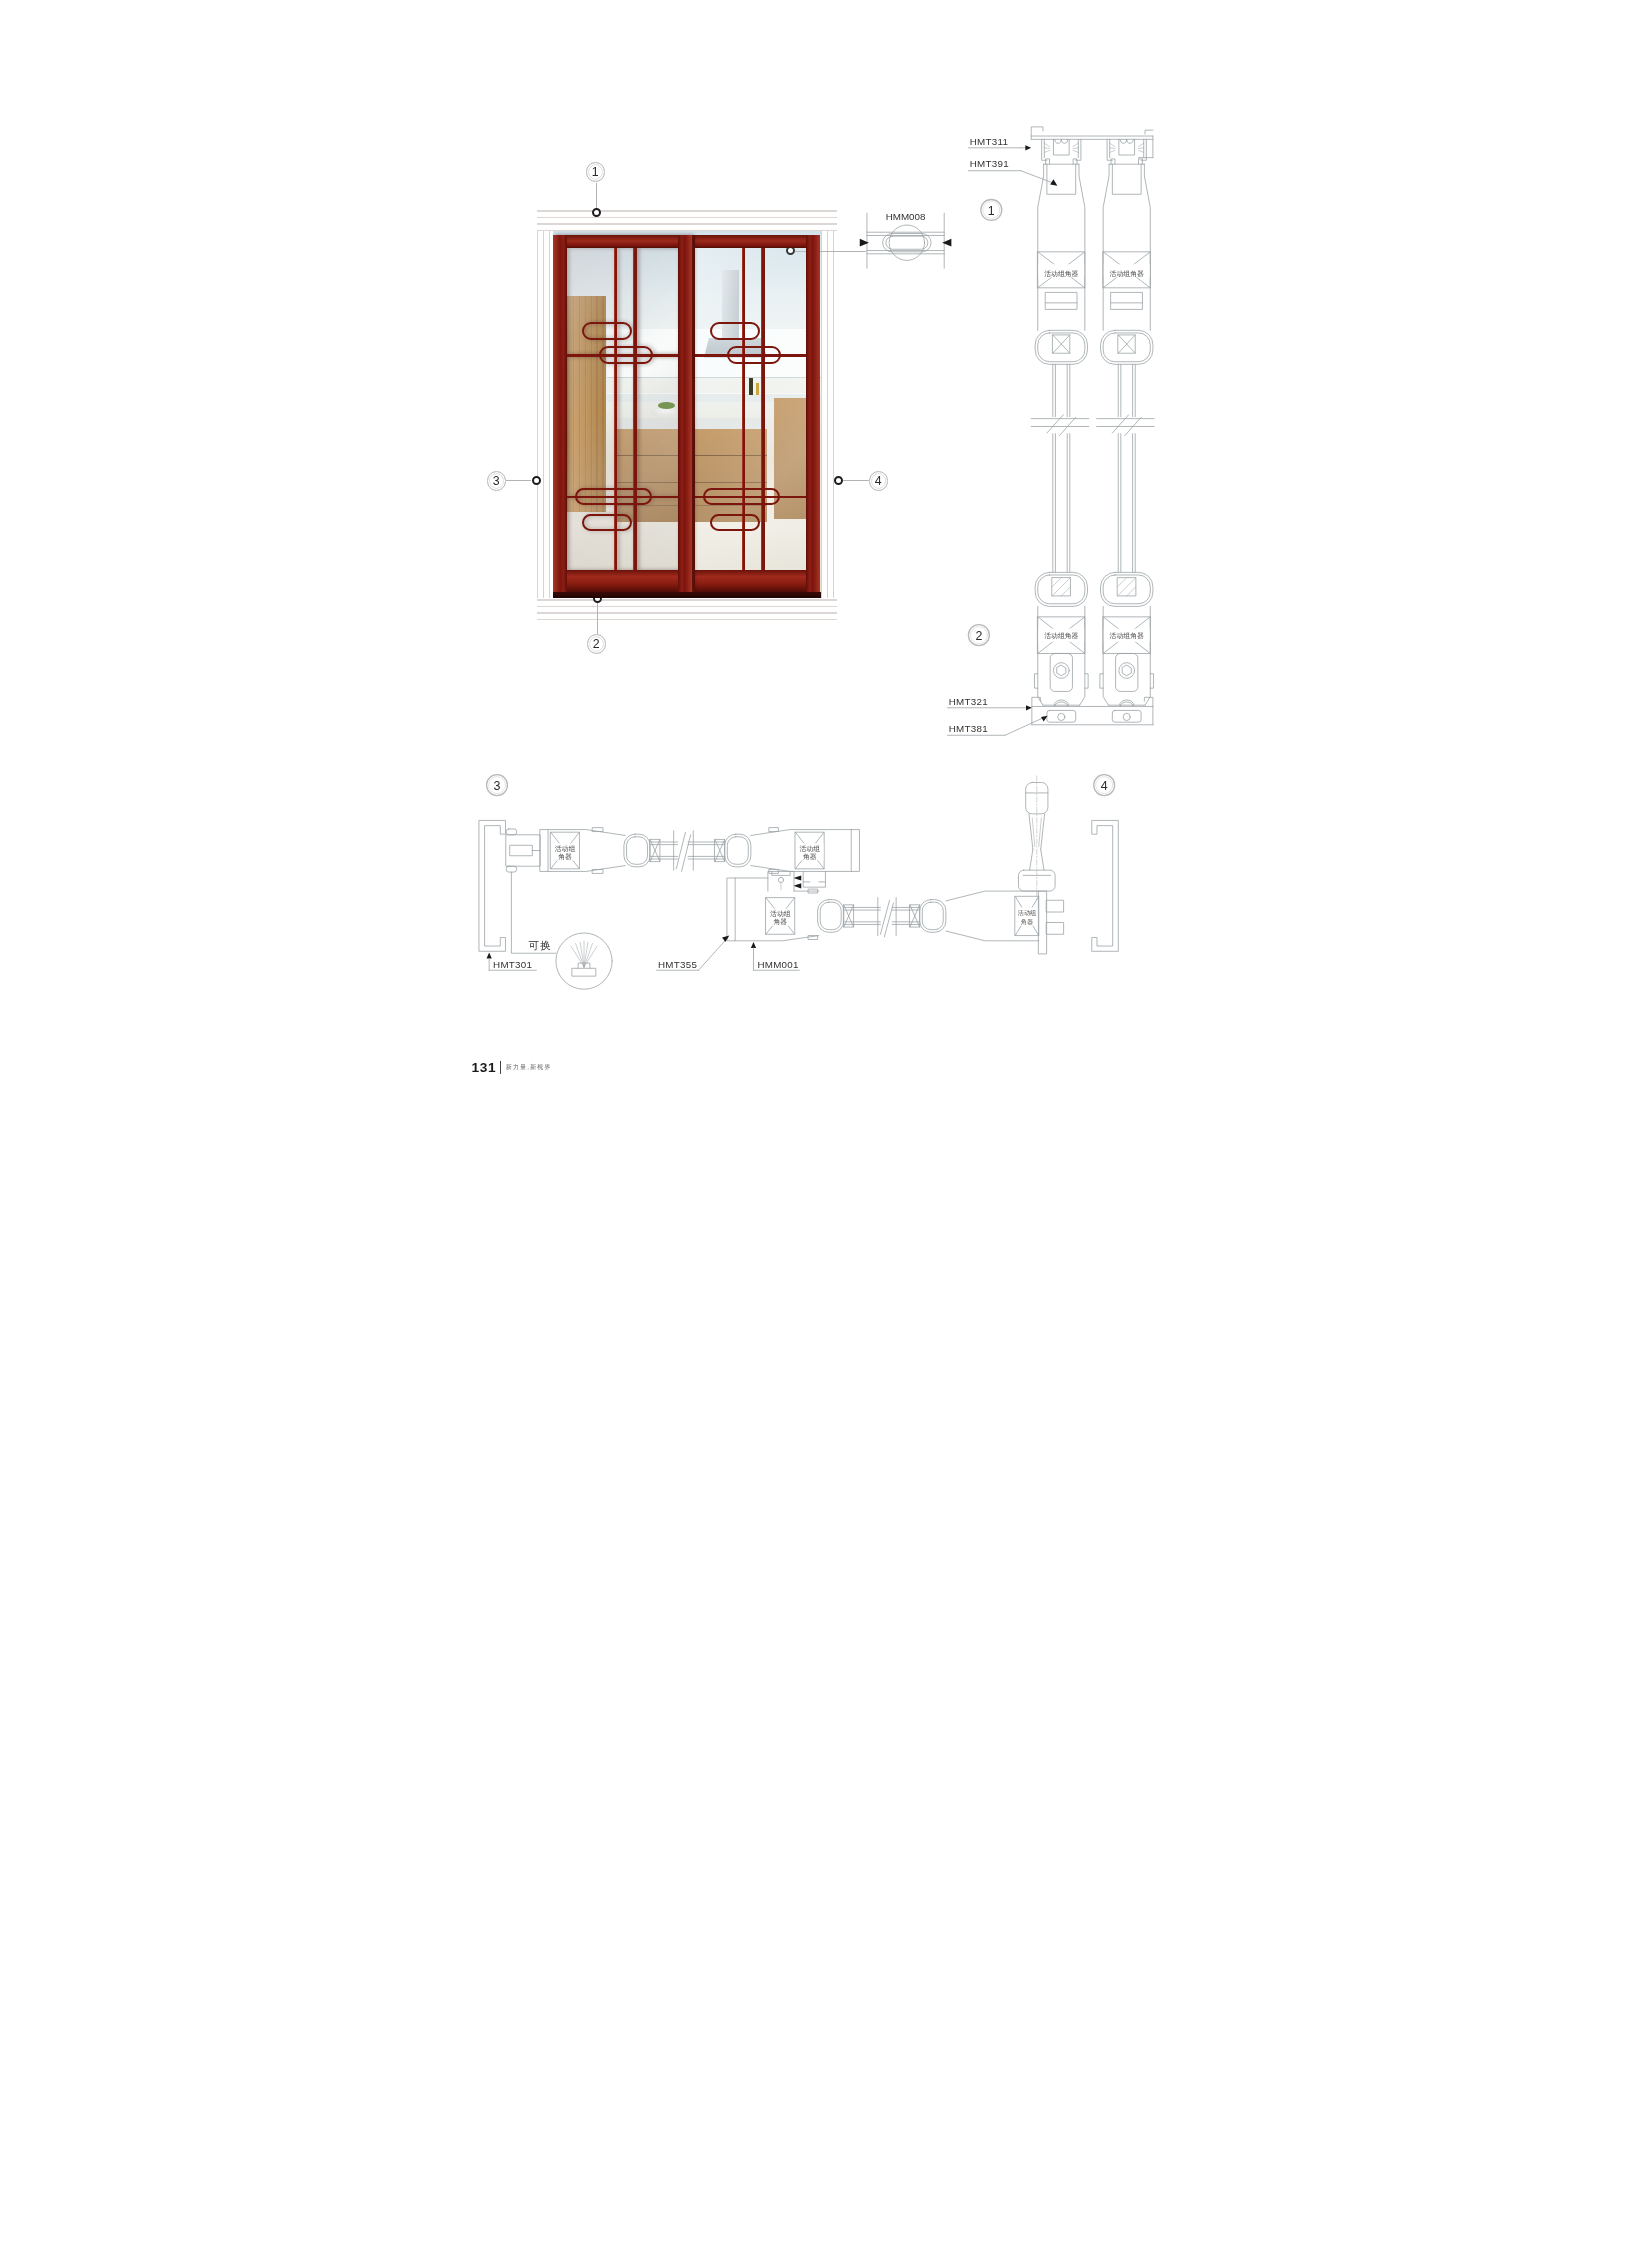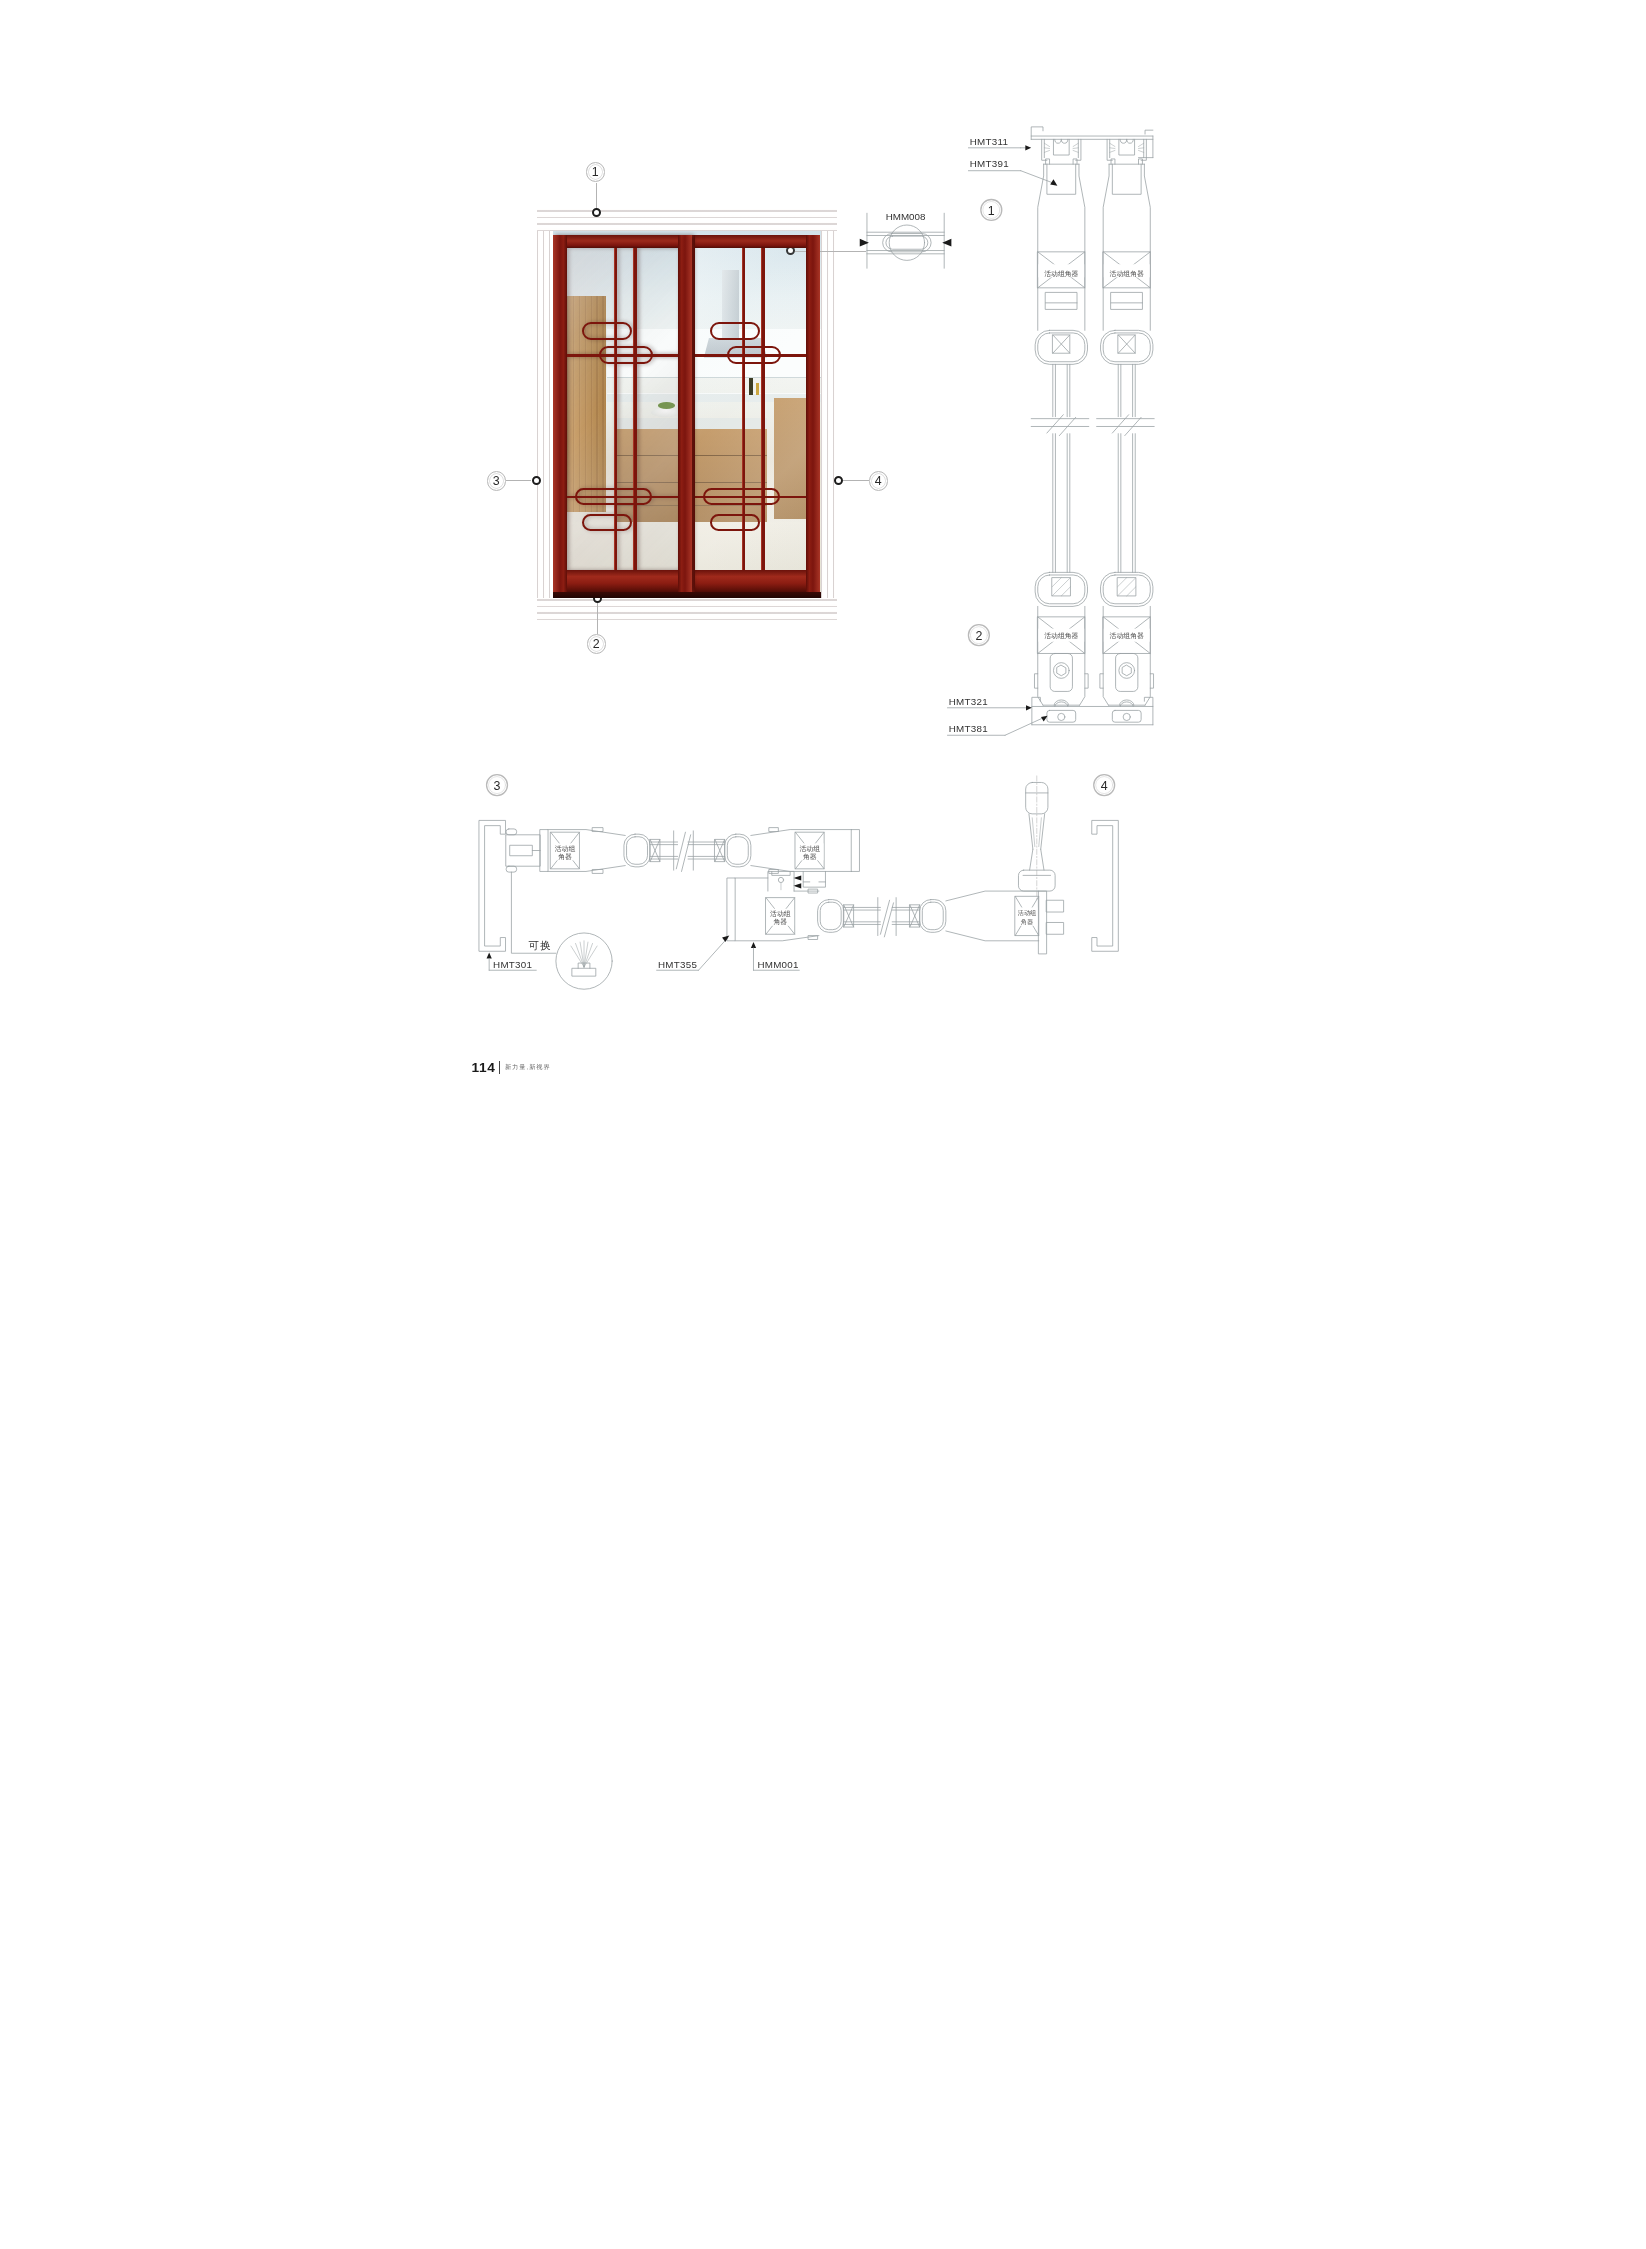--- a/index.html
+++ b/index.html
@@ -413,19 +413,19 @@
       <polygon class="blk" points="399,250 388,253 393,260"></polygon>
     </g>
     <g>
       <polygon class="blk" points="436,260 432,269 440,269"></polygon>
       <path d="M436 269 V303 M436 303 H506"></path>
       <text class="lbl" x="442" y="299">HMM001</text>
     </g>
   </svg>
 
   <div class="footer">
-    <span class="num">114</span>
+    <span class="num">131</span>
     <span class="bar"></span>
     <span class="tag">新力量,新视界</span>
   </div>
 
 </div>
 
 
 </body></html>

